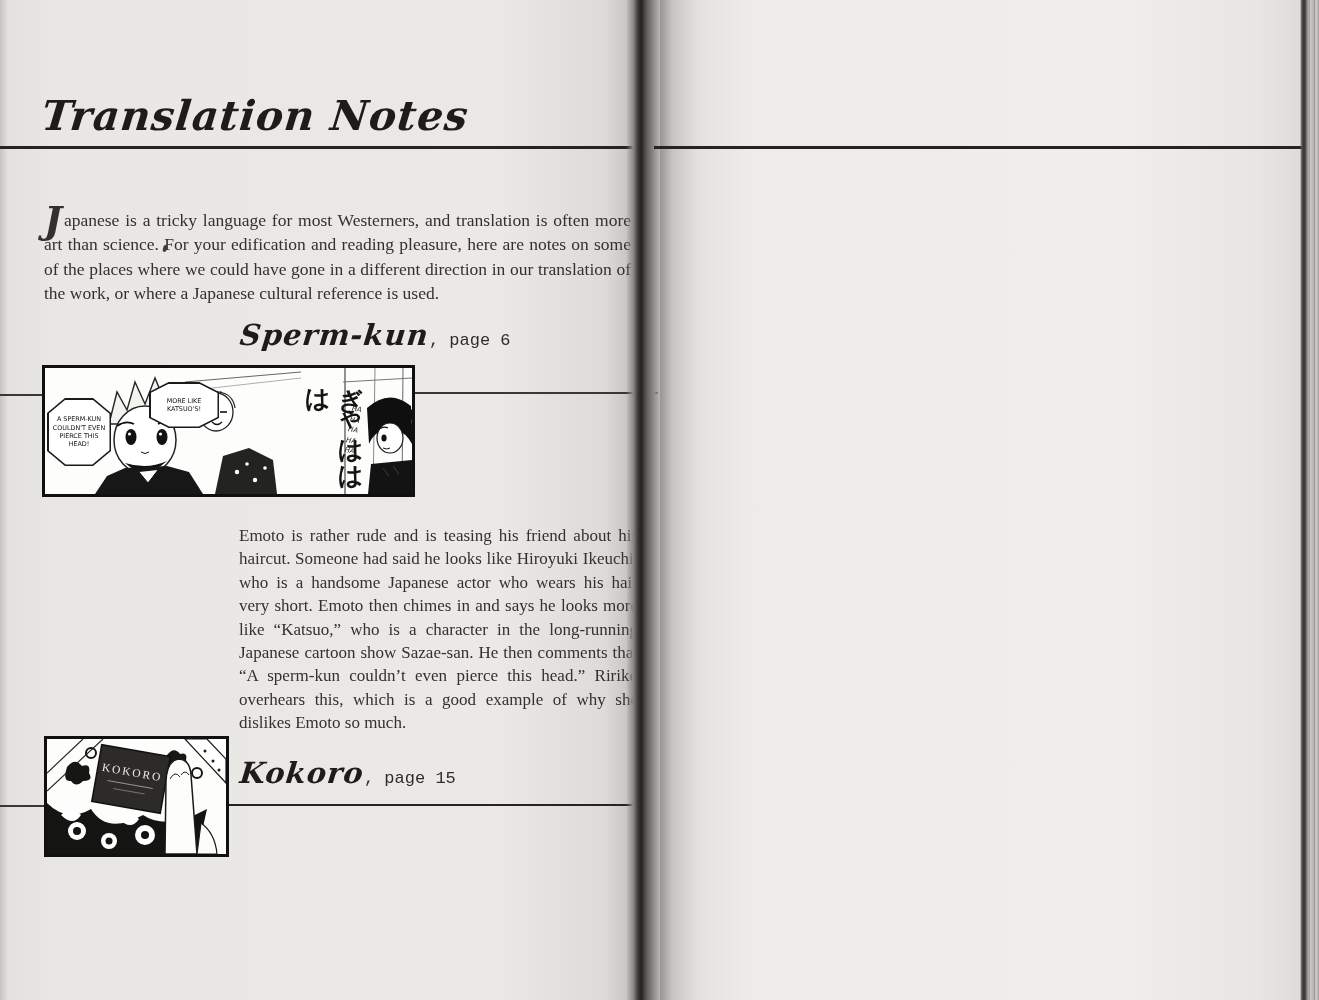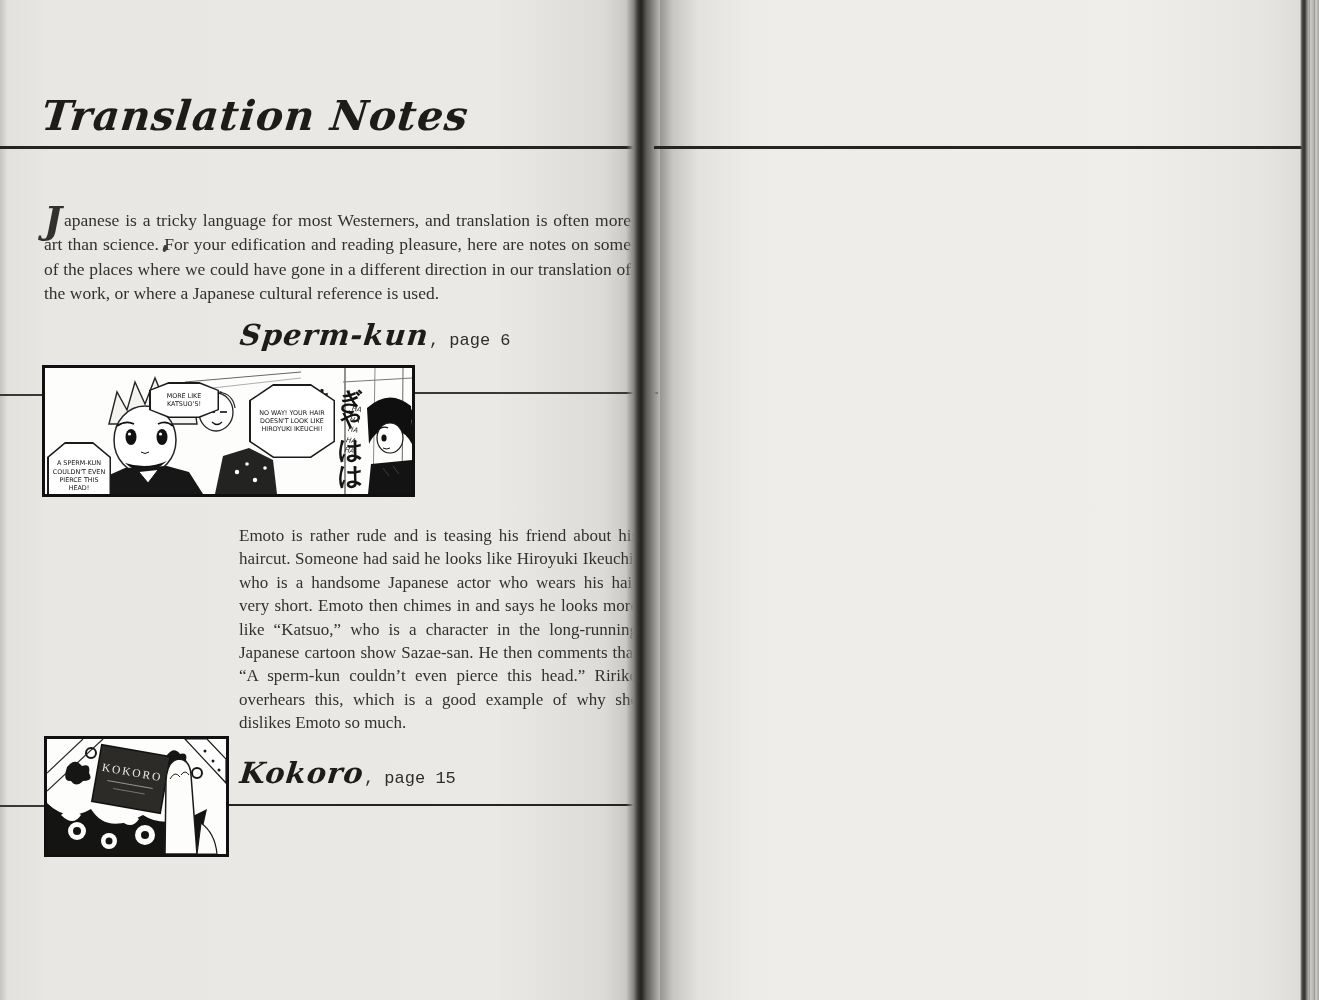--- a/index.html
+++ b/index.html
@@ -47,22 +47,22 @@
   .panel-sperm { left:42px; top:365px; width:367px; height:126px; }
   .panel-kokoro { left:44px; top:736px; width:179px; height:115px; }
   .panel svg { position:absolute; left:0; top:0; width:100%; height:100%; }
 
   .bubble { position:absolute; background:#1b1b1b;
             clip-path:polygon(28% 0,72% 0,100% 22%,100% 78%,72% 100%,28% 100%,0 78%,0 22%); }
   .bubble-inner { position:absolute; inset:1.5px; background:#fff;
             clip-path:polygon(28% 0,72% 0,100% 22%,100% 78%,72% 100%,28% 100%,0 78%,0 22%);
             display:flex; align-items:center; justify-content:center; text-align:center;
             font-family:"DejaVu Sans",sans-serif; font-size:6.4px; line-height:1.3; color:#111; padding:4px; }
-  .bubble-1 { left:2px; top:30px; width:64px; height:68px;margin-top:44px; }
-  .bubble-2 { left:104px; top:14px; width:70px; height:36px; }
+  .bubble-1 { left:2px; top:30px; width:64px; height:68px; }
+  .bubble-2 { left:104px; top:14px; width:70px; height:46px; }
   .bubble-3 { left:204px; top:16px; width:86px; height:74px; }
   .jp-laugh { position:absolute; left:256px; top:2px; height:124px;
               writing-mode:vertical-rl; text-orientation:upright;
               font-family:"DejaVu Sans",sans-serif; font-weight:bold; font-size:25px;
               letter-spacing:-3px; color:#141414; }
   .ha-laugh { position:absolute; left:303px; top:36px; font-family:"DejaVu Sans",sans-serif;
               font-size:7px; line-height:10.5px; white-space:pre-line; color:#222;
               transform:rotate(10deg); font-style:italic; }
 
   .book-cover { position:absolute; left:50px; top:12px; width:68px; height:56px;
@@ -138,23 +138,20 @@
 HA
 HA
 HA
 HA</div>
       <div class="bubble bubble-1">
           <div class="bubble-inner">A SPERM-KUN COULDN'T EVEN PIERCE THIS HEAD!</div>
         </div>
       <div class="bubble bubble-2">
           <div class="bubble-inner">MORE LIKE KATSUO'S!</div>
         </div>
-      <div class="bubble bubble-3">
-          <div class="bubble-inner">NO WAY! YOUR HAIR DOESN'T LOOK LIKE HIROYUKI IKEUCHI!</div>
-        </div>
     </div>
 
     <p class="para body-sperm">Emoto is rather rude and is teasing his friend about his haircut. Someone had said he looks like Hiroyuki Ikeuchi, who is a handsome Japanese actor who wears his hair very short. Emoto then chimes in and says he looks more like “Katsuo,” who is a character in the long-running Japanese cartoon show Sazae-san. He then comments that “A sperm-kun couldn’t even pierce this head.” Ririko overhears this, which is a good example of why she dislikes Emoto so much.</p>
 
     <div class="panel panel-kokoro">
       <svg viewBox="0 0 179 115" preserveAspectRatio="none">
         <path d="M0,34 L36,0 M0,52 L56,0" stroke="#2a2a28" stroke-width="1.2" fill="none"></path>
 
         <path d="M0,115 L150,115 L160,70 Q120,92 96,76 Q60,96 44,70 Q20,84 0,64 Z" fill="#141412"></path>
         <circle cx="30" cy="92" r="9" fill="#fff"></circle>

